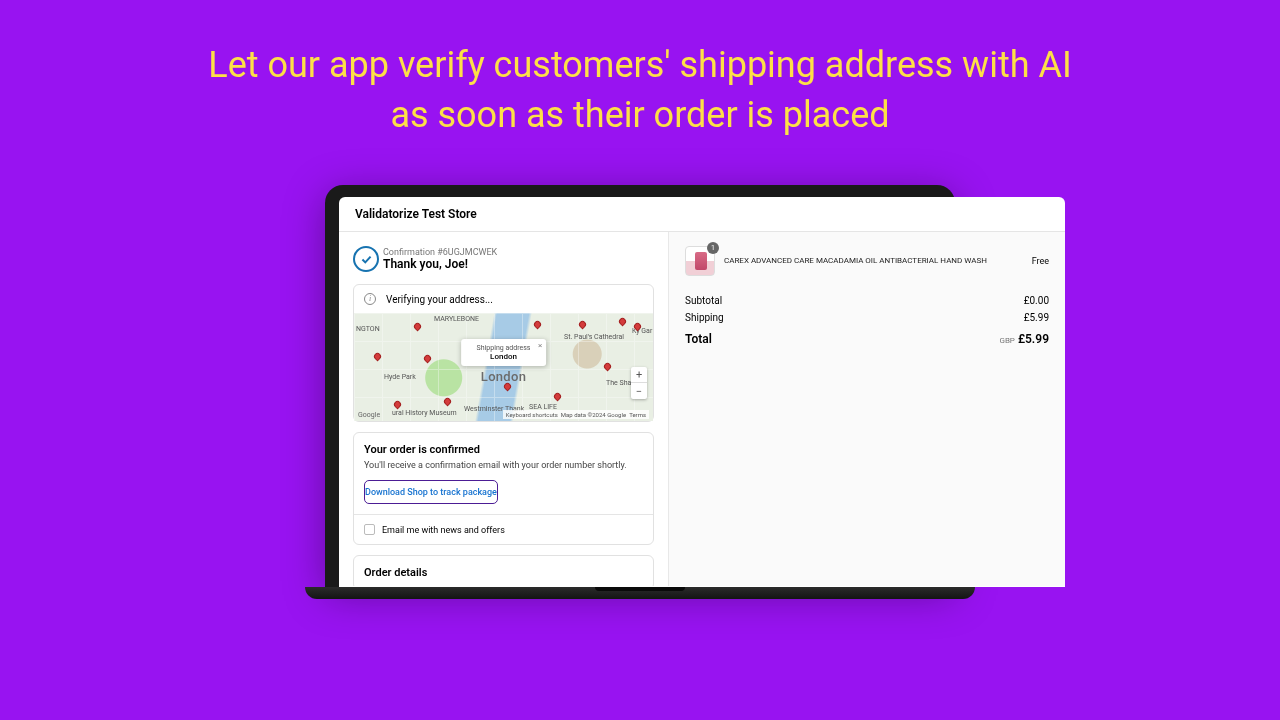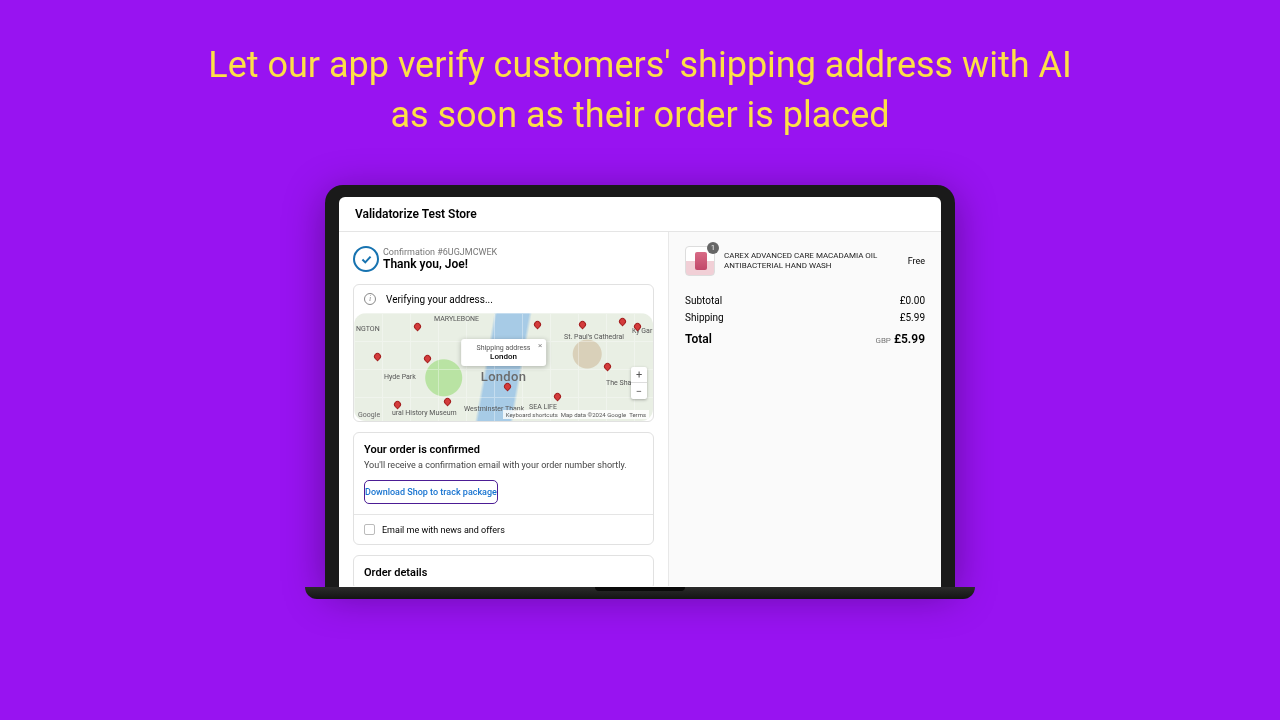--- a/index.html
+++ b/index.html
@@ -29,21 +29,21 @@
   width: 630px;
 }
 .screen-frame {
   background: #1a1a1a;
   border-radius: 18px 18px 0 0;
   padding: 12px 14px 0 14px;
   box-shadow: 0 8px 40px rgba(0,0,0,0.35);
 }
 .screen {
   background: #fff;
-  width: 602px;
+  width: 726px;
   height: 390px;
   border-radius: 6px 6px 0 0;
   overflow: hidden;
   position: relative;
 }
 .laptop-base {
   background: linear-gradient(#2b2b2b, #141414);
   height: 12px;
   border-radius: 0 0 12px 12px;
   margin-left: -20px;
@@ -94,21 +94,20 @@
 .card-row { padding: 8px 10px; font-size: 10px; display: flex; align-items: center; gap: 10px; }
 .info-icon { width: 12px; height: 12px; border: 1px solid #888; border-radius: 50%; position: relative; flex-shrink: 0; }
 .info-icon::after { content: "i"; position: absolute; left: 50%; top: 50%; transform: translate(-50%,-52%); font-size: 8px; color: #888; font-style: italic; font-family: serif; }
 .map {
   height: 108px; position: relative; overflow: hidden;
   background:
     radial-gradient(circle at 30% 60%, #b9e3a3 0 18px, transparent 19px),
     radial-gradient(circle at 78% 38%, #d9d0b9 0 14px, transparent 15px),
     linear-gradient(100deg, transparent 44%, #a7cbe6 45% 55%, transparent 56%),
     #e9efe4;
-  border-radius: 12px;
 }
 .map::before {
   content: "";
   position: absolute; inset: 0;
   background-image:
     linear-gradient(#fff 1px, transparent 1px),
     linear-gradient(90deg, #fff 1px, transparent 1px);
   background-size: 28px 28px;
   opacity: 0.35;
 }

